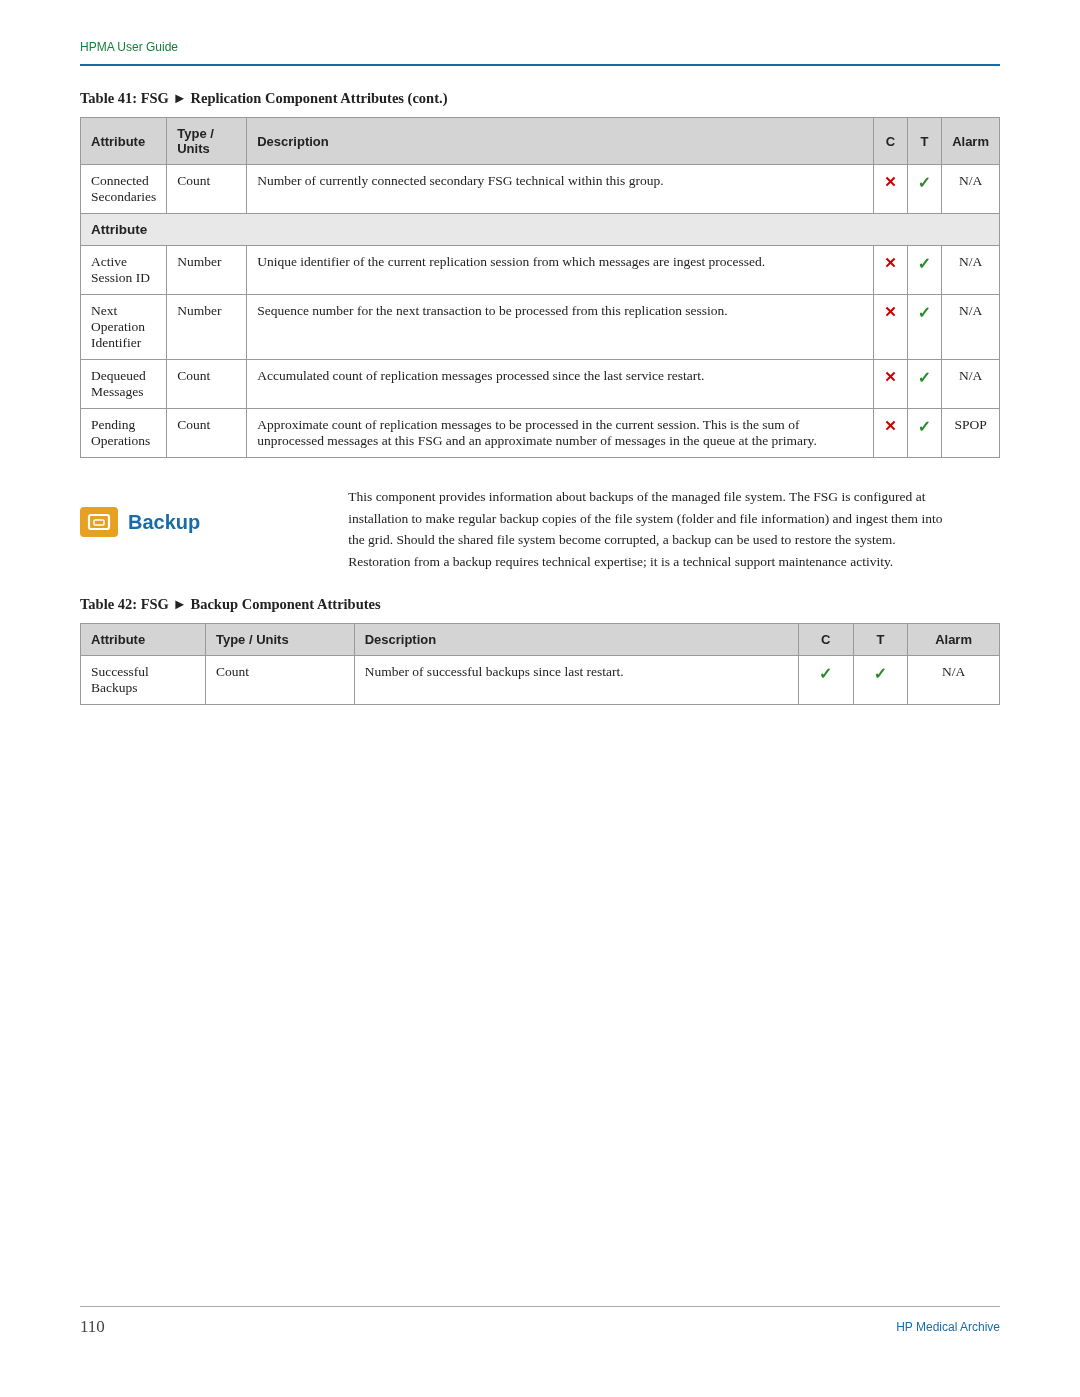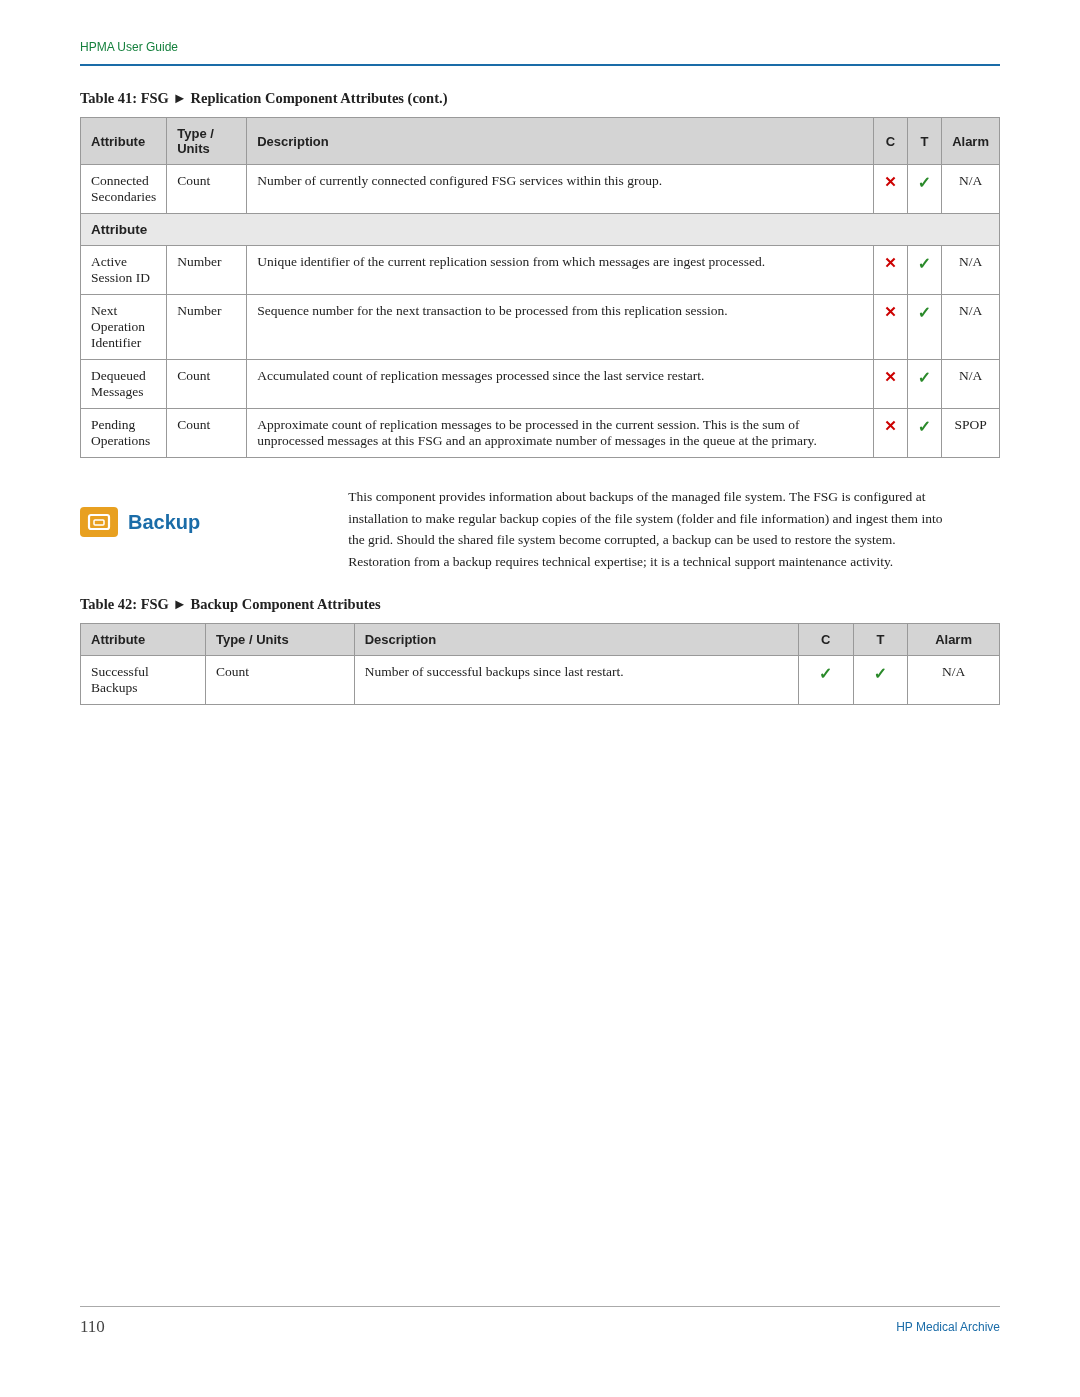--- a/index.html
+++ b/index.html
@@ -138,21 +138,21 @@
         <th>Description</th>
         <th class="center">C</th>
         <th class="center">T</th>
         <th class="center">Alarm</th>
       </tr>
     </thead>
     <tbody id="table1-body">
     <tr>
         <td>Connected<br>Secondaries</td>
         <td>Count</td>
-        <td>Number of currently connected configured FSG services within this group.</td>
+        <td>Number of currently connected secondary FSG technical within this group.</td>
         <td class="center"><span class="x-mark">✕</span></td>
         <td class="center"><span class="check-mark">✓</span></td>
         <td class="center">N/A</td>
       </tr>
         <tr class="section-row">
           <td colspan="6">Attribute</td>
         </tr>
         <tr>
         <td>Active<br>Session ID</td>
         <td>Number</td>

